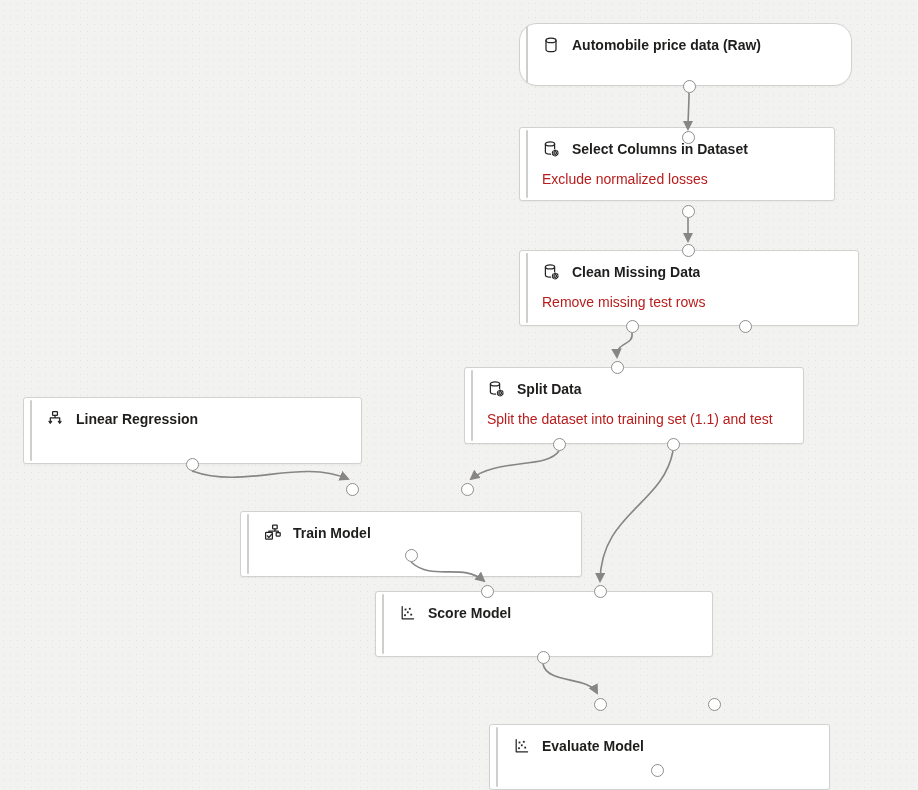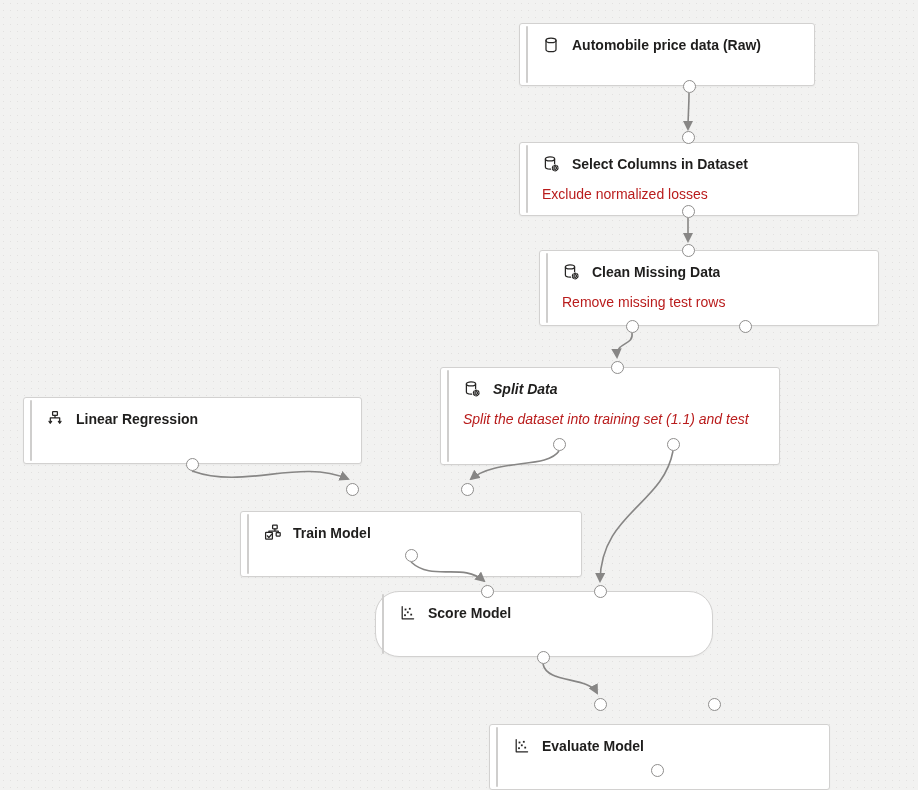--- a/index.html
+++ b/index.html
@@ -71,62 +71,62 @@
       <path marker-end="url(#arrow)" d="M688,218 C688,228 688,233 688,241"></path>
       <path marker-end="url(#arrow)" d="M632,333 C634,346 616,341 617,357"></path>
       <path marker-end="url(#arrow)" d="M559,451 C547,469 497,458 471,479"></path>
       <path marker-end="url(#arrow)" d="M673,451 C663,505 601,513 600,581"></path>
       <path marker-end="url(#arrow)" d="M192,471 C246,490 298,458 348,479"></path>
       <path marker-end="url(#arrow)" d="M411,562 C433,582 462,562 484,581"></path>
       <path marker-end="url(#arrow)" d="M543,664 C547,684 588,676 597,693"></path>
     </g>
   </svg>
 
-  <div class="node" style="left:519px;top:23px;width:296px;height:63px;">
+  <div class="node" style="left:519px;top:23px;width:333px;height:63px;border-radius:18px;">
     <div class="accent"></div>
     <div class="titlerow">
       <svg class="nicon" viewBox="0 0 18 18">
         <ellipse class="icon-stroke" cx="9" cy="4.4" rx="5" ry="2.2"></ellipse>
         <path class="icon-stroke" d="M4,4.4 V13.4 c0,1.2 2.2,2.2 5,2.2 s5,-1 5,-2.2 V4.4"></path>
       </svg>
       <span class="title">Automobile price data (Raw)</span>
     </div>
   </div>
 
-  <div class="node" style="left:519px;top:142px;width:340px;height:74px;">
+  <div class="node" style="left:519px;top:127px;width:316px;height:74px;">
     <div class="accent"></div>
     <div class="titlerow">
       <svg class="nicon" viewBox="0 0 18 18">
         <ellipse class="icon-stroke" cx="8" cy="3.9" rx="4.6" ry="2"></ellipse>
         <path class="icon-stroke" d="M3.4,3.9 V12.1 c0,1.2 2,2.1 4.6,2.1 c0.3,0 0.6,0 0.9,-0.03 M12.6,3.9 V8.6"></path>
         <circle cx="13.2" cy="13" r="4" fill="#ffffff"></circle>
         <circle class="icon-stroke" cx="13.2" cy="13" r="2.8" stroke-dasharray="1.7 1.25"></circle>
         <circle class="icon-stroke" cx="13.2" cy="13" r="1.3"></circle>
       </svg>
       <span class="title">Select Columns in Dataset</span>
     </div>
     <span class="subtitle">Exclude normalized losses</span>
   </div>
 
-  <div class="node" style="left:519px;top:250px;width:340px;height:76px;margin-left:20px;">
+  <div class="node" style="left:519px;top:250px;width:340px;height:76px;">
     <div class="accent"></div>
     <div class="titlerow">
       <svg class="nicon" viewBox="0 0 18 18">
         <ellipse class="icon-stroke" cx="8" cy="3.9" rx="4.6" ry="2"></ellipse>
         <path class="icon-stroke" d="M3.4,3.9 V12.1 c0,1.2 2,2.1 4.6,2.1 c0.3,0 0.6,0 0.9,-0.03 M12.6,3.9 V8.6"></path>
         <circle cx="13.2" cy="13" r="4" fill="#ffffff"></circle>
         <circle class="icon-stroke" cx="13.2" cy="13" r="2.8" stroke-dasharray="1.7 1.25"></circle>
         <circle class="icon-stroke" cx="13.2" cy="13" r="1.3"></circle>
       </svg>
       <span class="title">Clean Missing Data</span>
     </div>
     <span class="subtitle">Remove missing test rows</span>
   </div>
 
-  <div class="node" style="left:440px;top:367px;width:340px;height:98px;font-style:italic;">
+  <div class="node" style="left:464px;top:367px;width:340px;height:77px;">
     <div class="accent"></div>
     <div class="titlerow">
       <svg class="nicon" viewBox="0 0 18 18">
         <ellipse class="icon-stroke" cx="8" cy="3.9" rx="4.6" ry="2"></ellipse>
         <path class="icon-stroke" d="M3.4,3.9 V12.1 c0,1.2 2,2.1 4.6,2.1 c0.3,0 0.6,0 0.9,-0.03 M12.6,3.9 V8.6"></path>
         <circle cx="13.2" cy="13" r="4" fill="#ffffff"></circle>
         <circle class="icon-stroke" cx="13.2" cy="13" r="2.8" stroke-dasharray="1.7 1.25"></circle>
         <circle class="icon-stroke" cx="13.2" cy="13" r="1.3"></circle>
       </svg>
       <span class="title">Split Data</span>
@@ -154,21 +154,21 @@
         <rect class="icon-stroke" x="9.6" y="1" width="4.6" height="3.8" rx="0.5"></rect>
         <path class="icon-stroke" d="M11.9,4.8 V7 M5.9,7 H15.3 M5.9,7 V8.4 M15.3,7 V8.6"></path>
         <rect class="icon-stroke" x="13.2" y="8.6" width="4" height="3.4" rx="0.4"></rect>
         <rect class="icon-stroke" x="2.6" y="8.4" width="6.8" height="6.8" rx="0.6"></rect>
         <path class="icon-stroke" d="M4.3,11.8 l1.6,1.7 l2.9,-3.3"></path>
       </svg>
       <span class="title">Train Model</span>
     </div>
   </div>
 
-  <div class="node" style="left:375px;top:591px;width:338px;height:66px;border-radius:24px;">
+  <div class="node" style="left:375px;top:591px;width:338px;height:66px;">
     <div class="accent"></div>
     <div class="titlerow">
       <svg class="nicon" viewBox="0 0 18 18">
         <path class="icon-stroke" d="M4.2,2.6 V14.8 H15.6"></path>
         <rect class="icon-fill" x="6.6" y="4.6" width="1.8" height="1.8"></rect>
         <rect class="icon-fill" x="10.9" y="3.9" width="1.8" height="1.8"></rect>
         <rect class="icon-fill" x="8.9" y="7.4" width="1.8" height="1.8"></rect>
         <rect class="icon-fill" x="6.1" y="10.3" width="1.8" height="1.8"></rect>
         <rect class="icon-fill" x="12.3" y="9.7" width="1.8" height="1.8"></rect>
       </svg>

